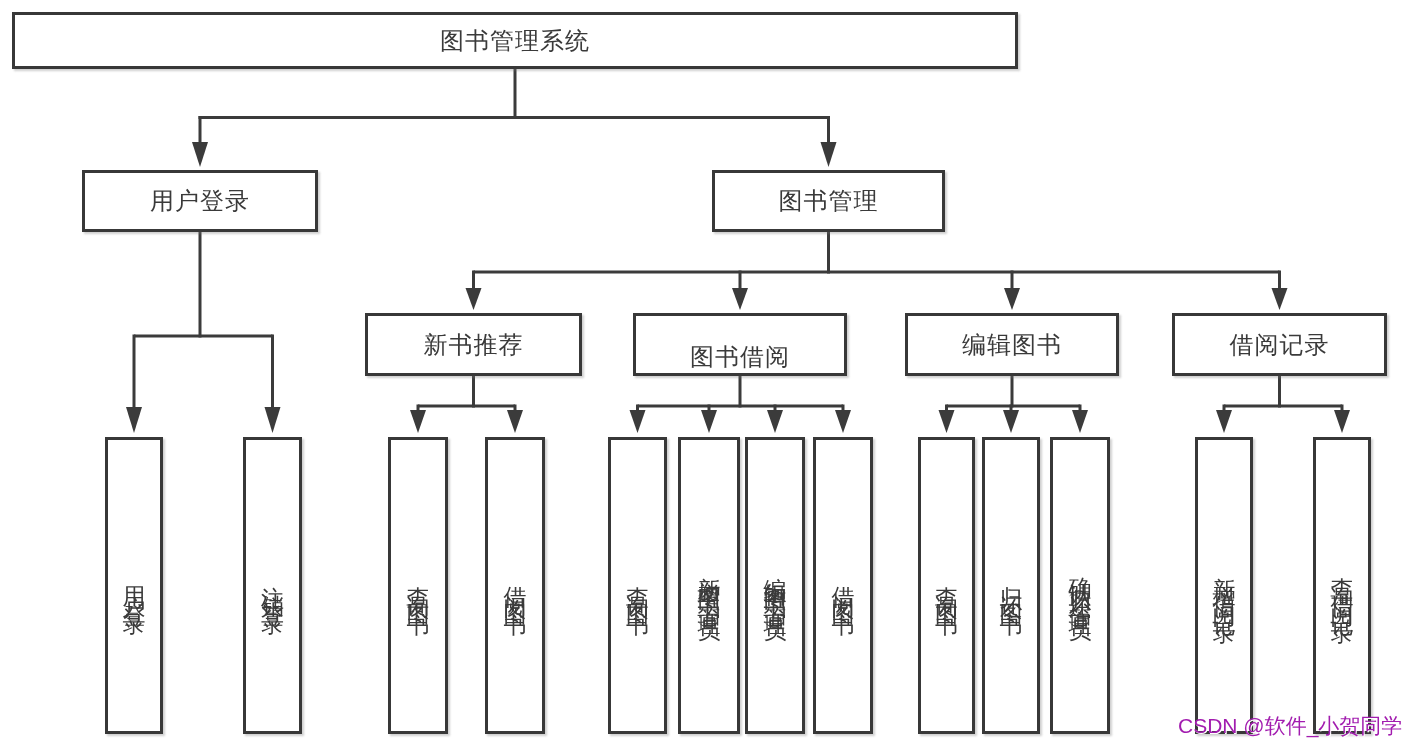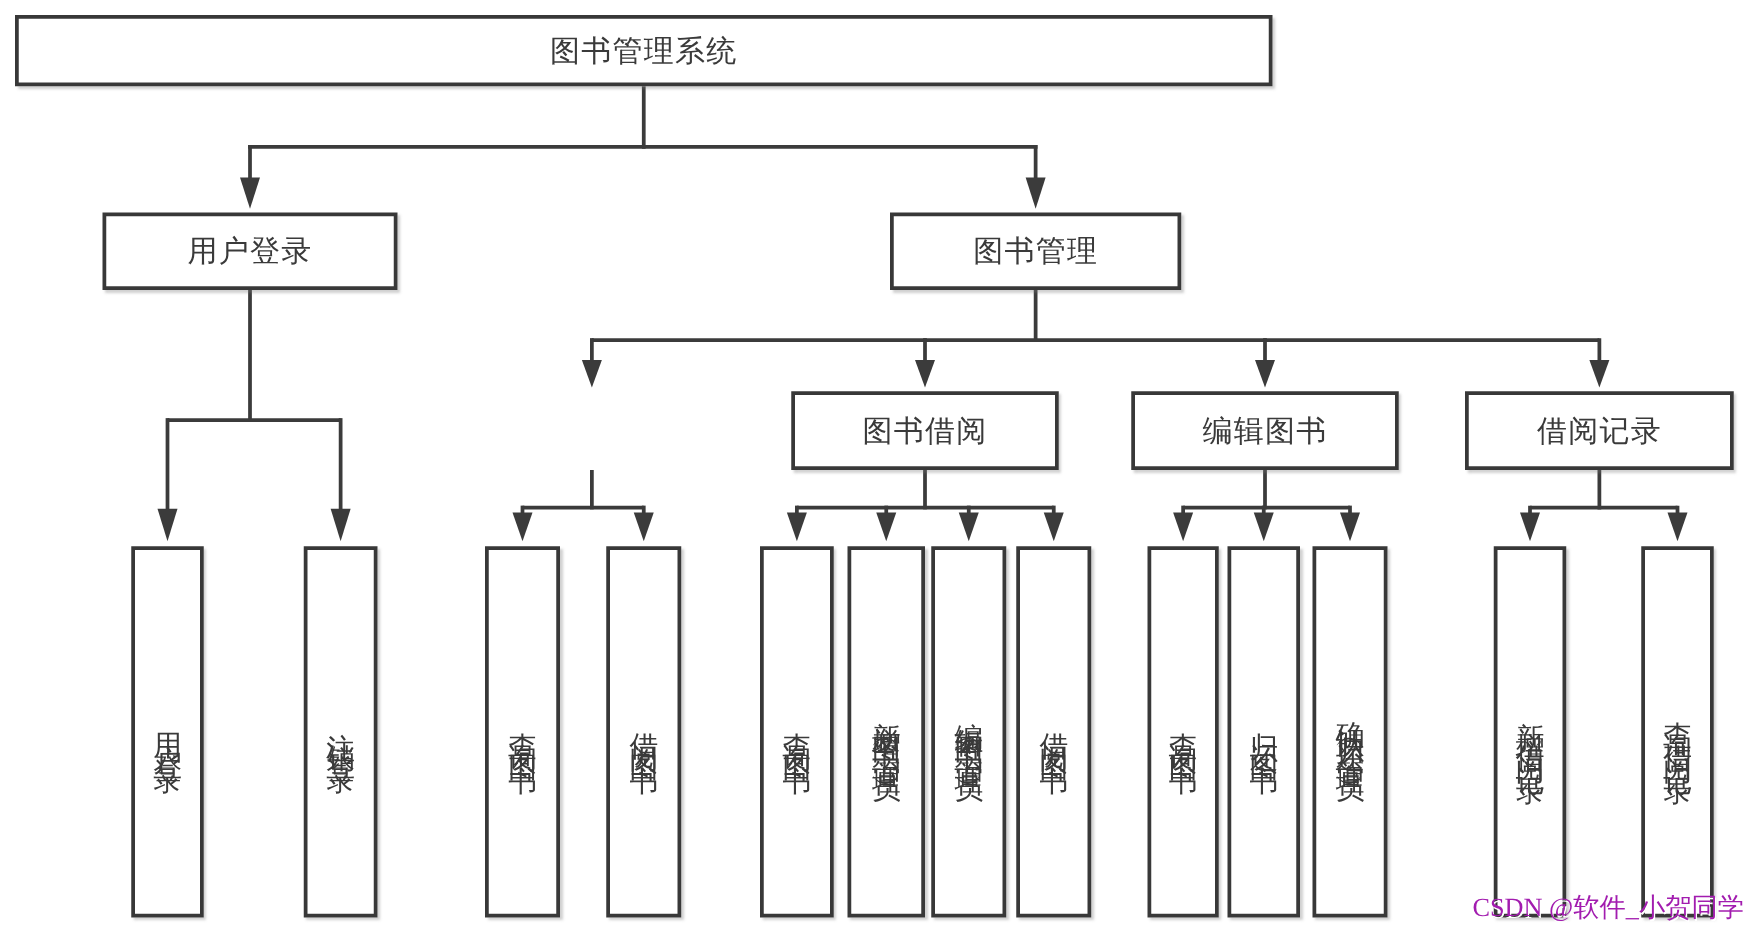--- a/index.html
+++ b/index.html
@@ -1,21 +1,21 @@
 <!DOCTYPE html>
 <html><head>
 <meta charset="utf-8">
 <style>
   html, body { margin: 0; padding: 0; background: #ffffff; }
   #stage {
     position: relative;
     width: 1405px;
     height: 747px;
     background: #ffffff;
-    font-family: Liberation Serif, serif;
+    font-family: Liberation Sans, sans-serif;
     overflow: hidden;
   }
   #connectors {
     position: absolute;
     left: 0; top: 0;
     width: 1405px; height: 747px;
     z-index: 1;
   }
   .hbox {
     position: absolute;
@@ -154,21 +154,24 @@
     <span>图书管理系统</span>
   </div>
 
   <div class="hbox" style="left:82px; top:170px; width:236px; height:62px;">
     <span>用户登录</span>
   </div>
   <div class="hbox" style="left:712px; top:170px; width:233px; height:62px;align-items:center;">
     <span>图书管理</span>
   </div>
 
-  <div class="hbox" style="left:633px; top:313px; width:214px; height:63px;">
+  <div class="hbox" style="left:365px; top:313px; width:217px; height:63px;">
+    <span>新书推荐</span>
+  </div>
+  <div class="hbox" style="left:633px; top:313px; width:214px; height:63px;align-items:flex-end;">
     <span>图书借阅</span>
   </div>
   <div class="hbox" style="left:905px; top:313px; width:214px; height:63px;">
     <span>编辑图书</span>
   </div>
   <div class="hbox" style="left:1172px; top:313px; width:215px; height:63px;">
     <span>借阅记录</span>
   </div>
 
   <div class="vbox" style="left:105px; width:58px;">

